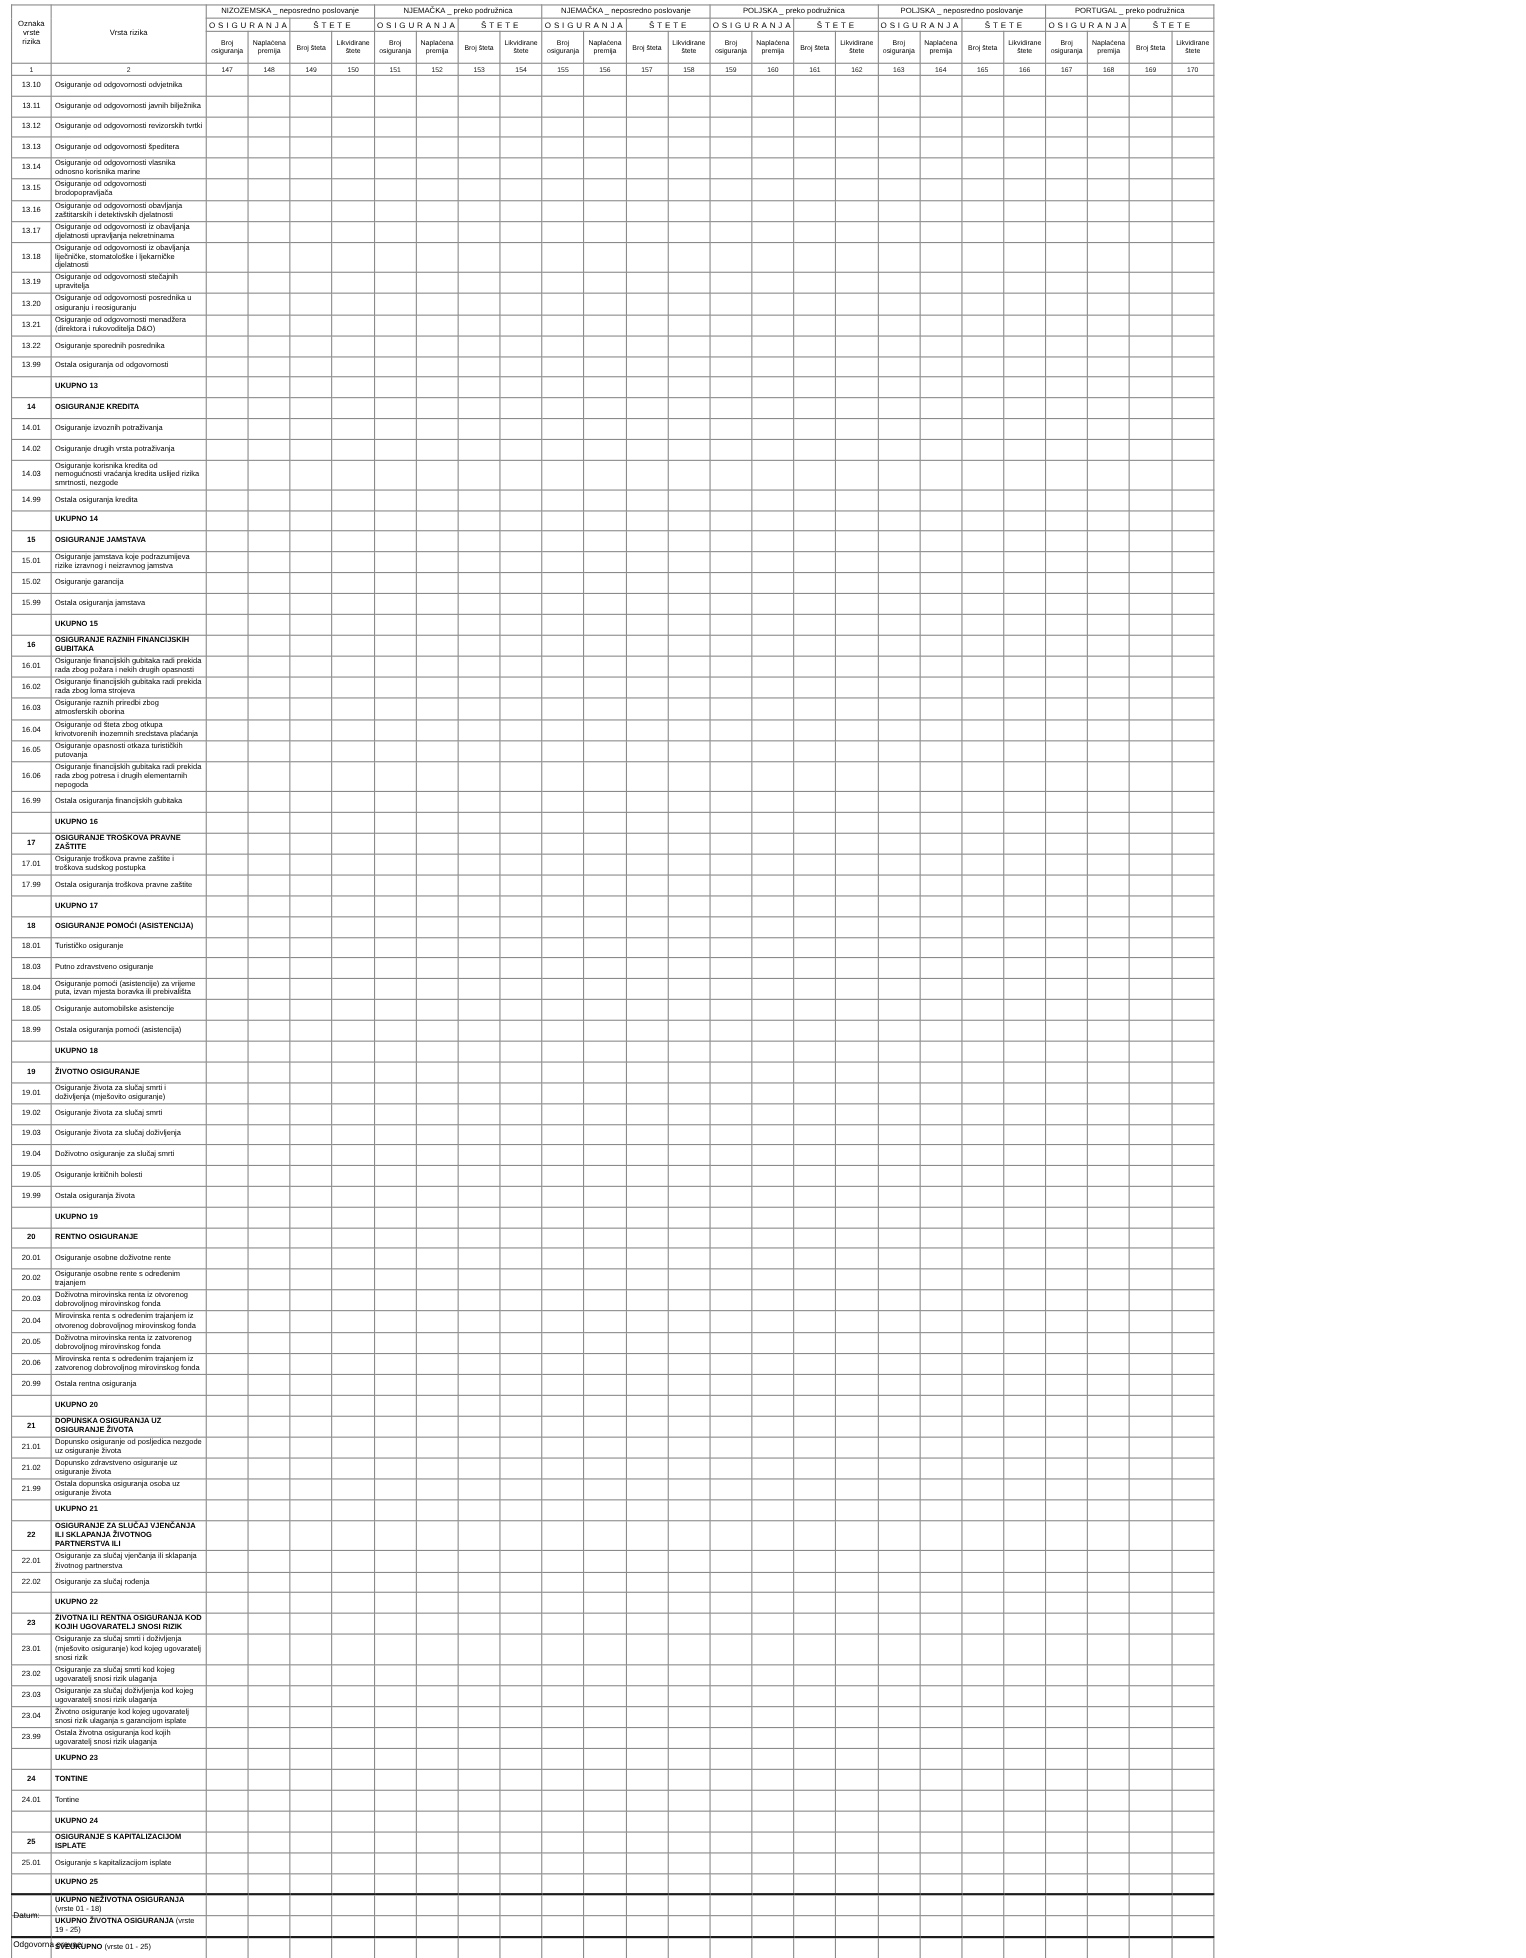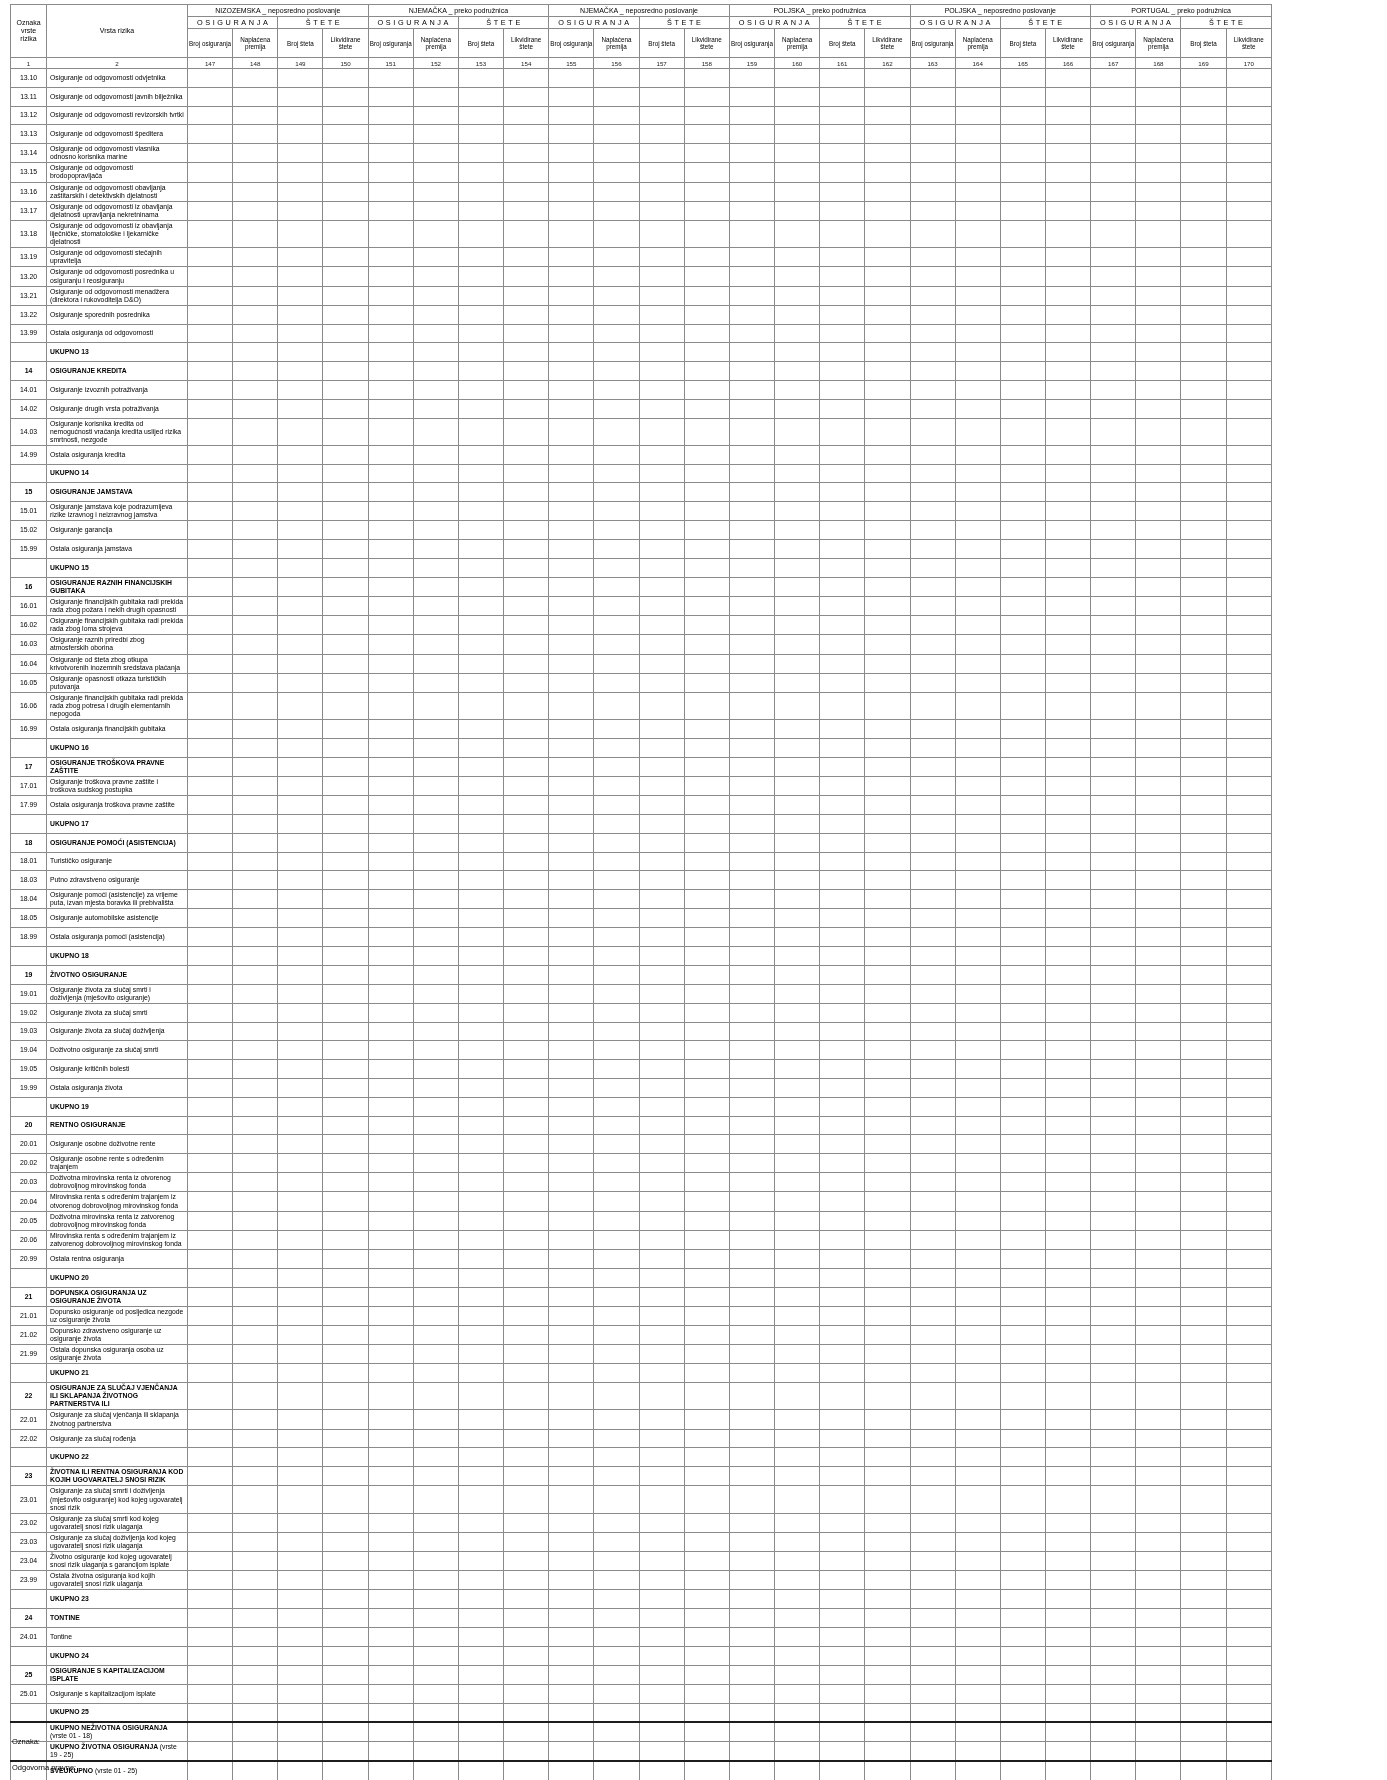--- a/index.html
+++ b/index.html
@@ -1,17 +1,17 @@
 <!DOCTYPE html>
 <html><head>
 <meta charset="utf-8">
 <style>
   html,body{margin:0;padding:0;background:#fff;}
   body{width:1387px;height:1780px;font-family:"Liberation Sans",sans-serif;color:#000;position:relative;}
-  .sheet{position:absolute;left:10px;top:4px;width:1262px;}
+  .sheet{position:absolute;left:10px;top:4px;width:1094px;}
   table{border-collapse:collapse;table-layout:fixed;width:100%;border:1.6px solid #1c1c1c;}
   th,td{border:1px solid #8a8a8a;padding:0;overflow:hidden;font-weight:normal;vertical-align:middle;}
   
   .thL{border-left:1.7px solid #1c1c1c;}
   
   thead tr.r1 th{height:11px;font-size:7px;line-height:8px;text-align:center;}
   thead tr.r2 th{height:11px;font-size:7.3px;letter-spacing:2.6px;text-align:center;line-height:8px;padding-left:2px;}
   thead tr.r3 th{height:26px;font-size:6.3px;line-height:7px;text-align:center;padding:1px 1px;}
   thead tr.r4 td{height:10px;font-size:6.2px;line-height:7px;text-align:center;color:#222;}
   th.corner{font-size:6.8px;line-height:8px;text-align:center;padding:0 2px;}
@@ -2604,14 +2604,14 @@
           <td class="dc"></td>
           <td class="dc thL"></td>
           <td class="dc"></td>
           <td class="dc thL"></td>
           <td class="dc"></td>
         </tr>
       </tbody>
   </table>
 </div>
 
-<div class="footer-line f-datum">Oznaka:</div>
+<div class="footer-line f-datum">Datum:</div>
 <div class="footer-line f-osoba">Odgovorna pravne:</div>
 
 </body></html>

